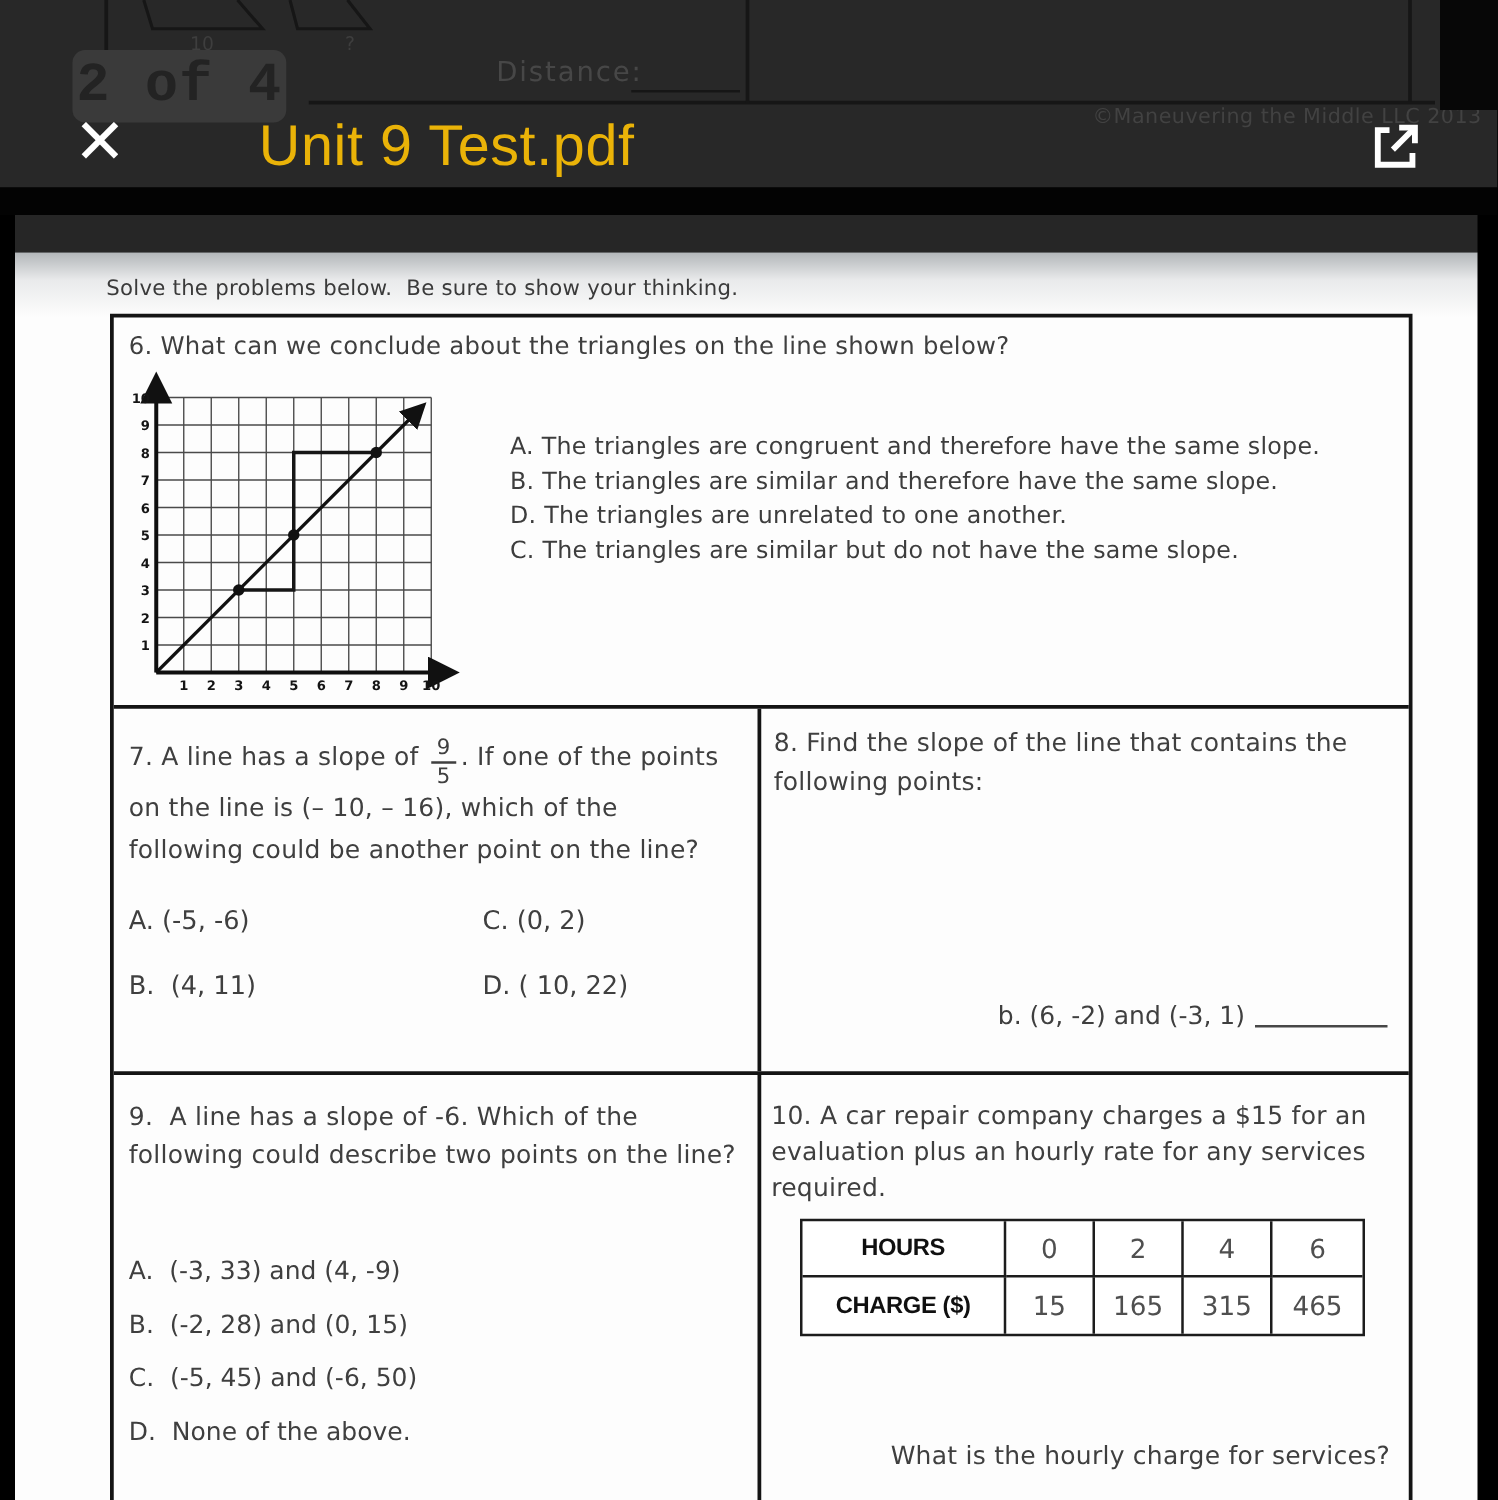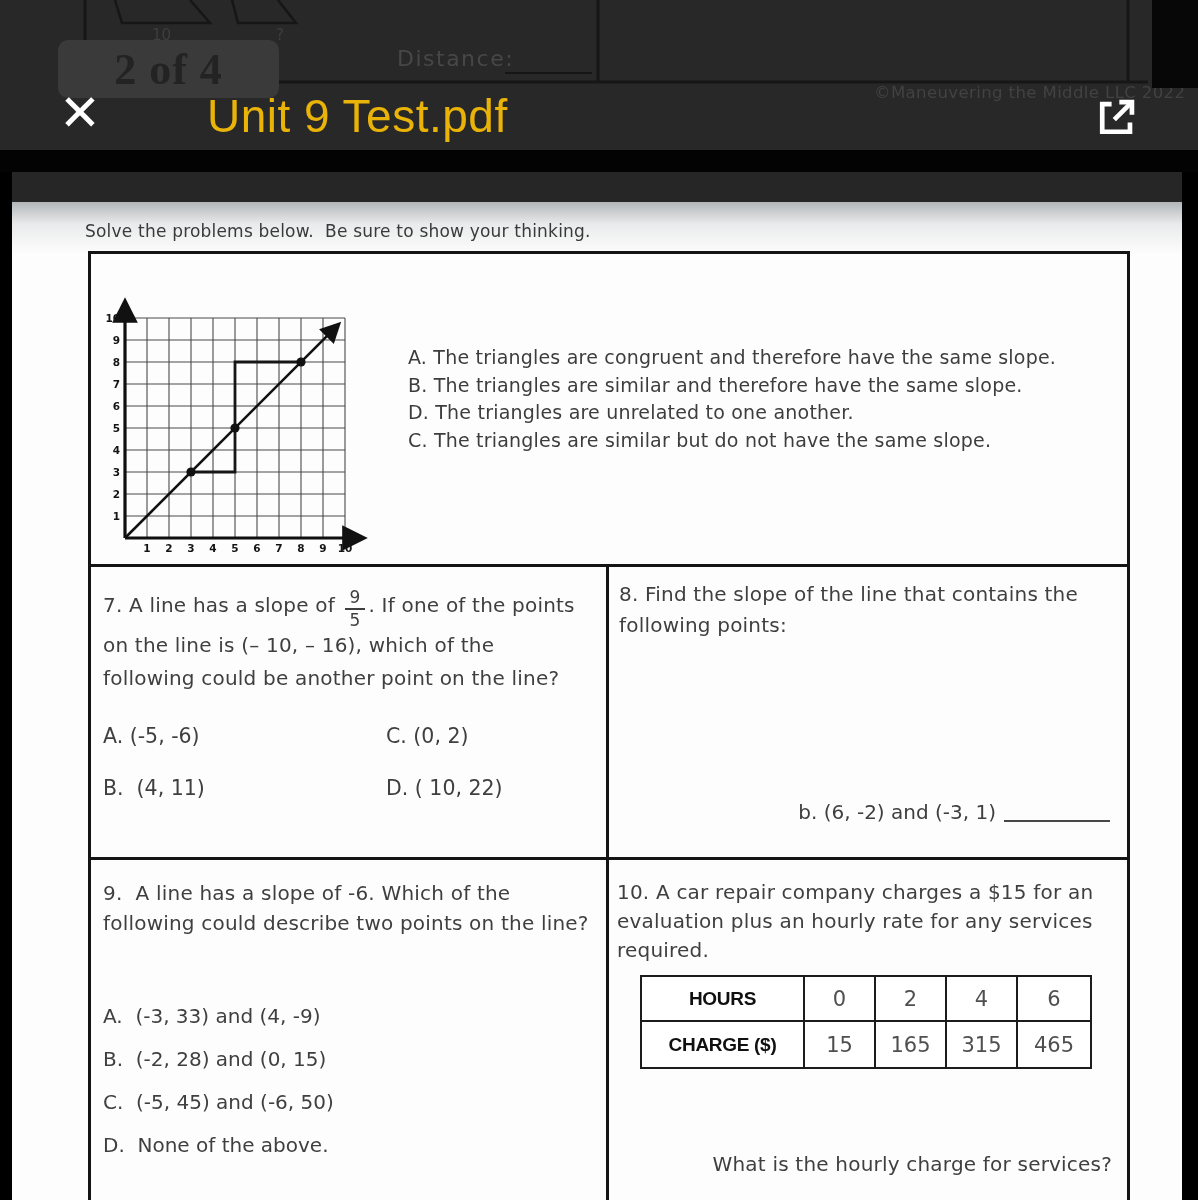--- a/index.html
+++ b/index.html
@@ -8,23 +8,23 @@
 
   
   .header{position:absolute;left:0;top:0;width:1198px;height:150px;background:#282828;overflow:hidden;}
   .frag-svg{position:absolute;left:0;top:0;}
   .frag-label{position:absolute;color:#3e3e3e;font-size:15px;}
   .frag-10{left:152px;top:26px;}
   .frag-q{left:276px;top:26px;}
   .frag-distance{position:absolute;left:397px;top:46px;font-size:22px;color:#474747;letter-spacing:1.5px;}
   .frag-copyright{position:absolute;left:874px;top:83px;font-size:16.5px;color:#424242;letter-spacing:.4px;white-space:nowrap;}
   .frag-rightblack{position:absolute;left:1152px;top:0;width:46px;height:88px;background:#070707;}
-  .pill{position:absolute;left:58px;top:40px;width:221px;height:58px;background:#3a3a3a;border-radius:10px;
+  .pill{position:absolute;left:58px;top:40px;width:171px;height:58px;background:#3a3a3a;border-radius:10px;
         color:#232323;font-size:44px;font-weight:600;display:flex;align-items:center;justify-content:center;
-        font-family:Liberation Serif, serif;letter-spacing:1px;}
+        font-family:Liberation Mono, monospace;letter-spacing:1px;}
   .titlebar{position:absolute;left:0;top:85px;width:1198px;height:65px;}
   .close-btn{position:absolute;left:50px;top:-2px;width:60px;height:60px;background:none;border:none;color:#fff;
              font-size:50px;line-height:60px;text-align:center;padding:0;cursor:pointer;font-family:"DejaVu Sans",sans-serif;}
   .title{position:absolute;left:207px;top:2px;color:#eab308;font-size:46px;font-weight:400;line-height:58px;
          font-family:"Liberation Sans",sans-serif;letter-spacing:.5px;white-space:nowrap;}
   .open-btn{position:absolute;left:1088px;top:4px;width:58px;height:58px;background:none;border:none;padding:0;cursor:pointer;}
 
   .band-black{position:absolute;left:0;top:150px;width:1198px;height:22px;background:#030303;}
   .band-gray{position:absolute;left:12px;top:172px;width:1170px;height:30px;background:#262626;}
 
@@ -100,21 +100,21 @@
         <path d="M232,0 L238,23 L296,23 L278,0" stroke-width="2.5"></path>
         <path d="M247,82 H1148" stroke-width="3"></path>
         <path d="M598,0 V82" stroke-width="3"></path>
         <path d="M1128,0 V81" stroke-width="3"></path>
         <path d="M505,73 H592" stroke-width="2"></path>
       </g>
     </svg>
     <span class="frag-label frag-10">10</span>
     <span class="frag-label frag-q">?</span>
     <span class="frag-distance">Distance:</span>
-    <span class="frag-copyright">©Maneuvering the Middle LLC 2022</span>
+    <span class="frag-copyright">©Maneuvering the Middle LLC 2013</span>
     <div class="frag-rightblack"></div>
 
     <div class="pill">2 of 4</div>
 
     <div class="titlebar">
       <button class="close-btn">
         <span>✕</span>
       </button>
       <div class="title">Unit 9 Test.pdf</div>
       <button class="open-btn">
@@ -130,20 +130,21 @@
   <div class="band-black"></div>
   <div class="band-gray"></div>
 
   <div class="page">
     <div class="instructions doc-text">Solve the problems below.  Be sure to show your thinking.</div>
 
     <div class="qbox">
 
       <div class="row r1">
         <div class="q6">
+          <div class="q6-text doc-text">6. What can we conclude about the triangles on the line shown below?</div>
           <svg id="graph-svg" width="282" height="278">
               <defs>
                 <marker id="arr" markerWidth="10" markerHeight="10" refX="6.5" refY="4" orient="auto">
                   <path d="M0,0 L8,4 L0,8 z" fill="#111"></path>
                 </marker>
               </defs>
               <line class="grid" x1="30" y1="250" x2="30" y2="30"></line>
               <line class="grid" x1="30" y1="250" x2="250" y2="250"></line>
               <line class="grid" x1="52" y1="250" x2="52" y2="30"></line>
               <line class="grid" x1="30" y1="228" x2="250" y2="228"></line>

